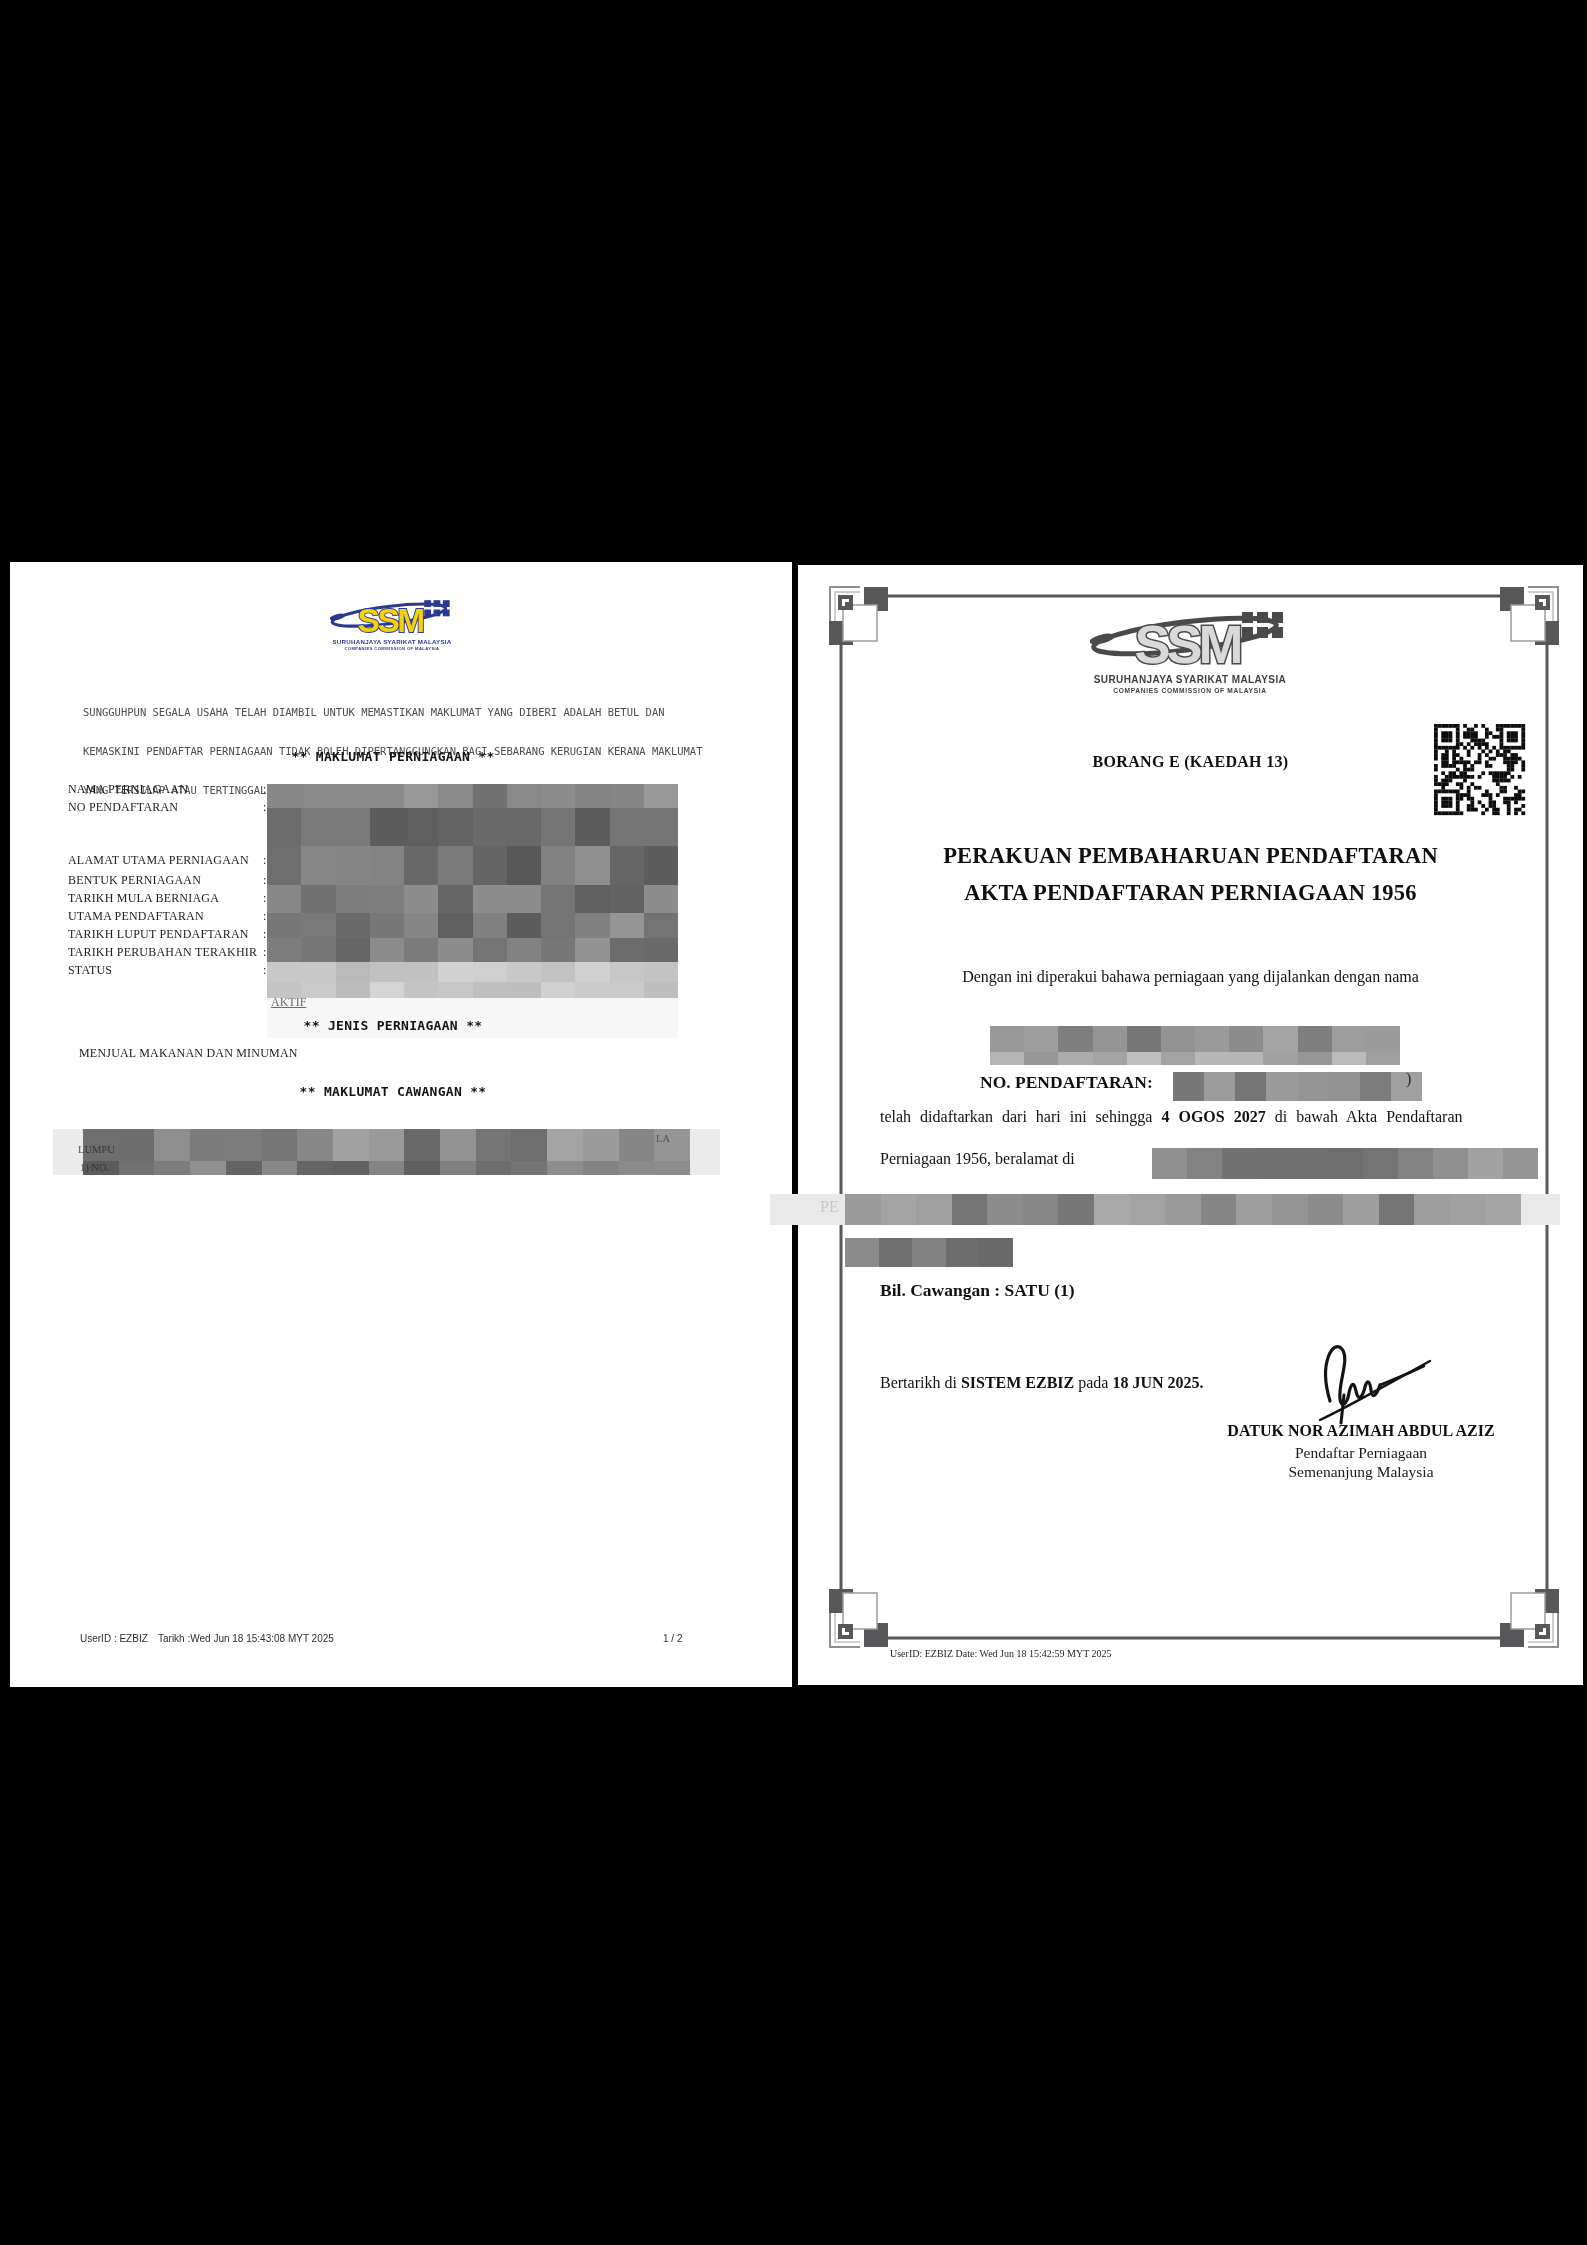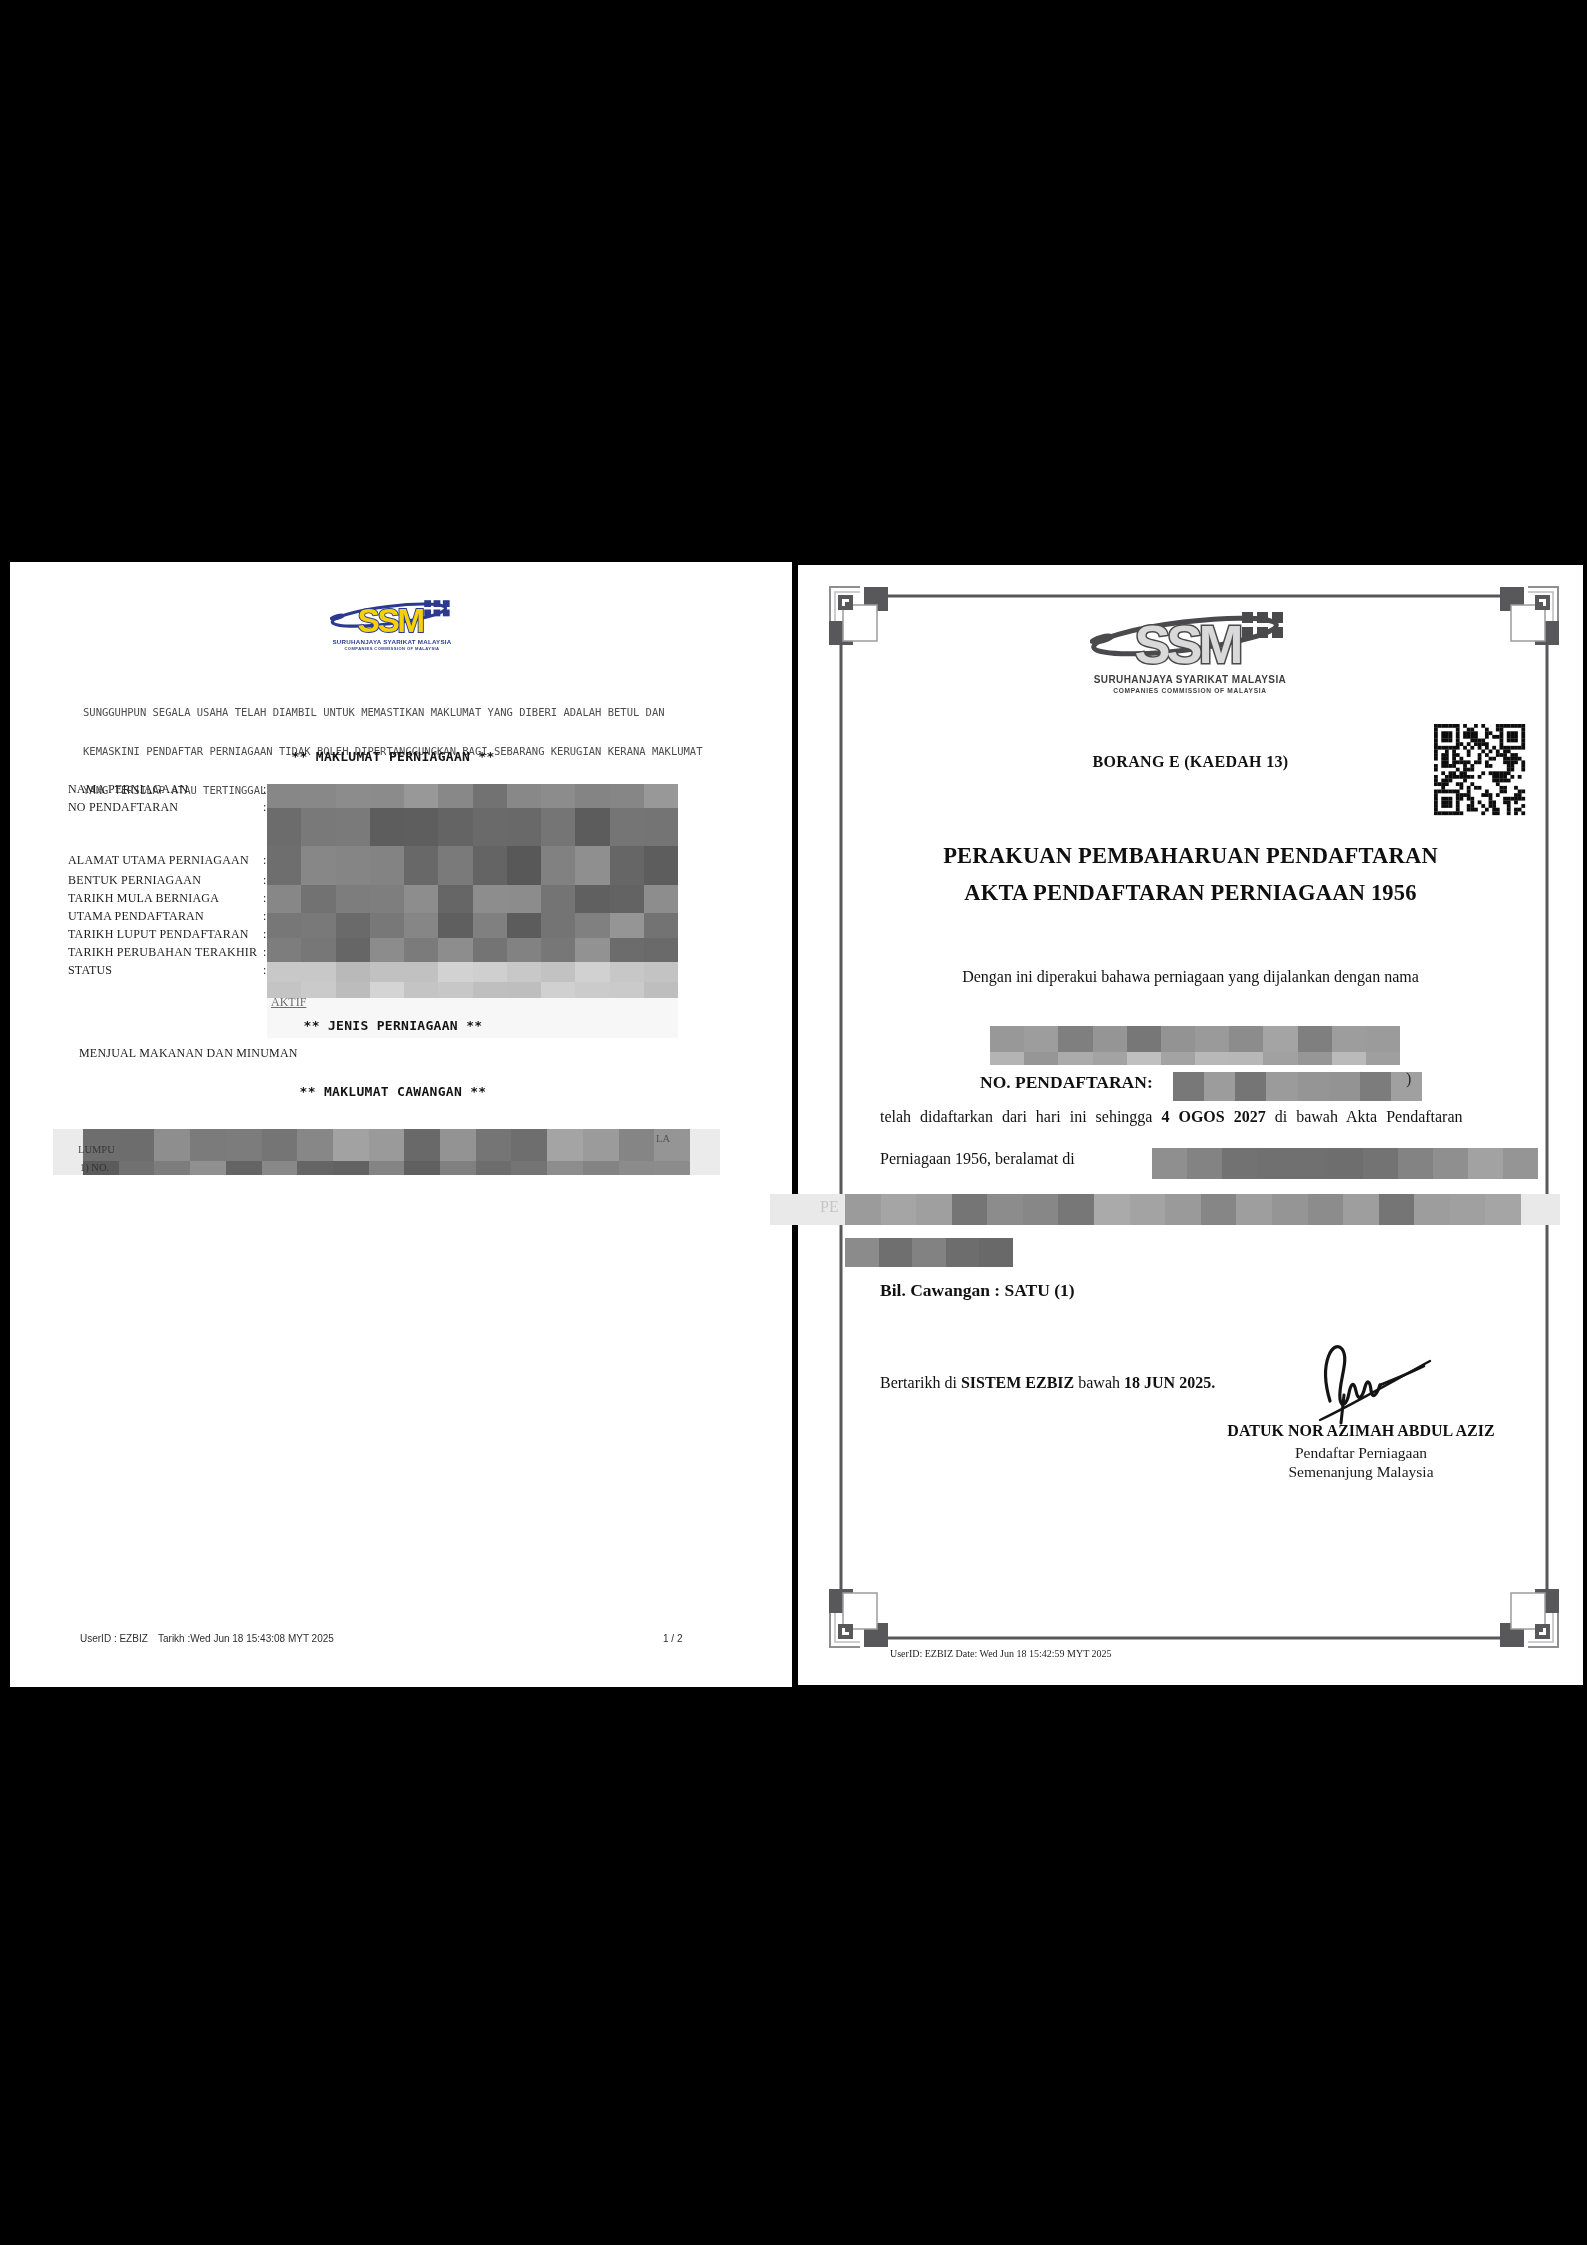--- a/index.html
+++ b/index.html
@@ -734,21 +734,21 @@
         <div style="flex: 1 1 0%; background: rgb(109, 109, 109);"></div>
         <div style="flex: 1 1 0%; background: rgb(105, 105, 105);"></div>
       </div>
     </div>
 
   <div class="abs cbold" style="left:880px;top:1280px;z-index:2;">Bil. Cawangan : SATU (1)</div>
 
   <div class="abs cbody" style="left:880px;top:1374px;z-index:2;">
     <span>Bertarikh di</span>
     <b>SISTEM EZBIZ</b>
-    <span>bawah</span>
+    <span>pada</span>
     <b>18 JUN 2025.</b>
   </div>
 
   <svg class="abs" style="left:1300px;top:1333px;z-index:2;" width="145" height="95" viewBox="0 0 145 95">
     <g fill="none" stroke="#141414" stroke-linecap="round">
       <path d="M30,68 C18,28 34,6 42,16 C50,26 38,50 40,66 C41,75 47,72 49,60 C51,50 54,48 56,58 C58,68 62,66 65,54 C67,46 70,48 71,57 C72,66 76,64 80,52" stroke-width="3.2"></path>
       <path d="M44,62 L41,90" stroke-width="3"></path>
       <path d="M80,52 C95,46 110,40 124,33" stroke-width="2.6"></path>
       <path d="M20,87 C50,73 95,47 130,28" stroke-width="2.4"></path>
     </g>

